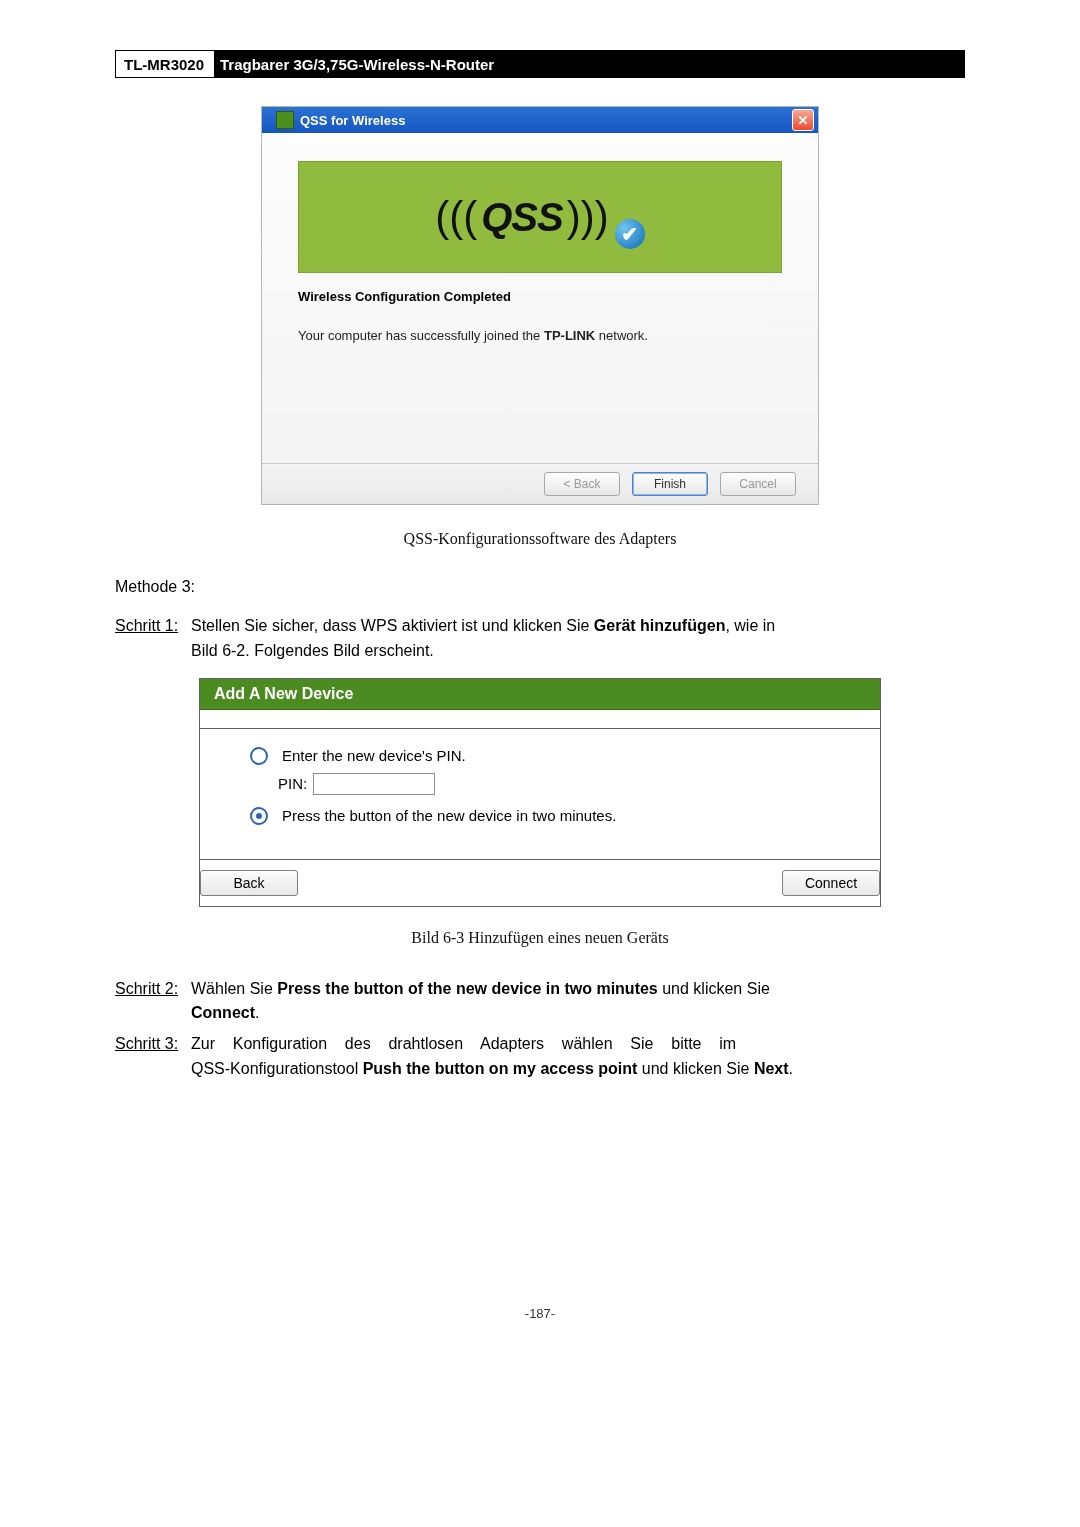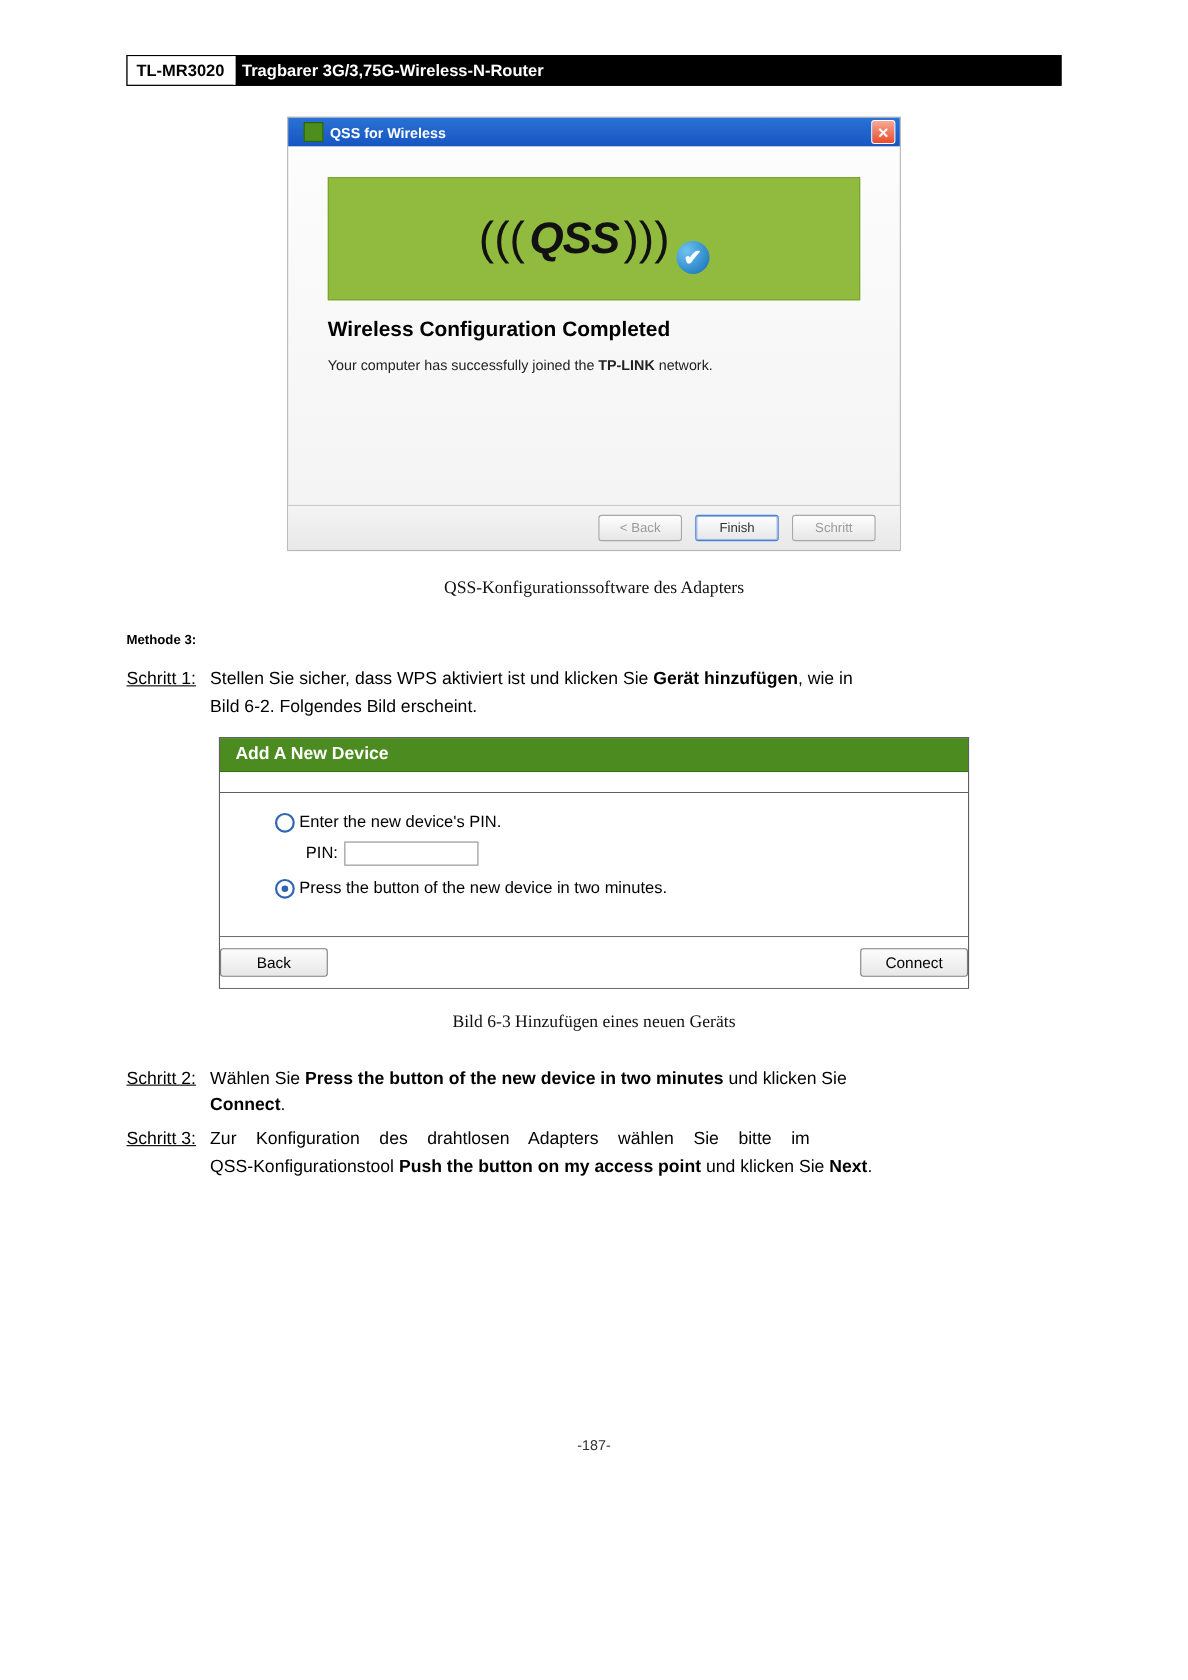--- a/index.html
+++ b/index.html
@@ -94,21 +94,21 @@
   .qss-check {
     width: 30px; height: 30px; border-radius: 50%;
     background: radial-gradient(circle at 30% 30%, #6fc3ef, #0d6cb6);
     color:#fff; display:flex; align-items:center; justify-content:center;
     font-size: 20px; font-weight:bold; margin-left:2px; margin-top:34px;
   }
   .qss-body {
     padding: 0 36px 120px 36px;
   }
   .qss-h {
-    font-weight: bold; font-size: 19px; margin-bottom: 13px;
+    font-weight: bold; font-size: 13px; margin-bottom: 24px;
   }
   .qss-p { font-size: 13px; color:#222; }
   .qss-p b { font-weight:bold; }
   .qss-footer {
     height: 40px;
     border-top: 1px solid #c9c9c9;
     background: linear-gradient(#f4f4f4, #e8e8e8);
     display:flex; align-items:center; justify-content:flex-end;
     gap: 12px; padding-right: 22px;
   }
@@ -117,21 +117,21 @@
     font-size: 12px; color:#333;
     background: linear-gradient(#fefefe,#e6e6e6);
     border: 1px solid #a8a8a8; border-radius: 3px;
     display:flex; align-items:center; justify-content:center;
   }
   .qss-btn.disabled { color:#9a9a9a; }
   .qss-btn.focus { border: 1px solid #4b84d6; box-shadow: 0 0 0 1px #8fb5ea inset; }
 
   .caption { text-align:center; font-size: 16px; color:#111; margin-bottom: 30px; font-family: Liberation Serif, serif; }
 
-  .heading { font-weight:bold; font-size: 12px; margin-bottom: 18px; }
+  .heading { font-weight:normal; font-size: 16px; margin-bottom: 18px; }
 
   .step { font-size: 16px; line-height: 1.55; text-align: justify; margin-bottom: 6px; }
   .step .indent { display:block; margin-left: 76px; }
   .step-line1 { display:flex; }
   .step-line1 > span:first-child { width:76px; flex:none;text-decoration:underline; }
   .step-line1 > span:last-child { flex:1; text-align:justify; }
 
   
   .add-panel {
     width: 680px;
@@ -151,21 +151,21 @@
     height: 18px;
     border-bottom: 1px solid #606060;
     background: #fff;
   }
   .add-body {
     padding: 18px 50px 26px 50px;
     background:#fff;
     border-bottom: 1px solid #606060;
     font-size: 15px;
   }
-  .opt { display:flex; align-items:center; gap:4px; margin-bottom:8px; }
+  .opt { display:flex; align-items:center; gap:14px; margin-bottom:8px; }
   .radio {
     width:14px; height:14px; border-radius:50%;
     border:2px solid #2f64b5; display:inline-flex;
     align-items:center; justify-content:center; background:#fff;
   }
   .radio.sel::after {
     content:""; width:6px; height:6px; border-radius:50%;
     background: #2f64b5;
   }
   .pin-row { display:flex; align-items:center; gap:6px; margin: 6px 0 12px 28px; font-size:15px;}
@@ -218,21 +218,21 @@
       </div>
     </div>
     <div class="qss-footer">
       <div class="qss-btn disabled">
           <span>&lt; Back</span>
         </div>
       <div class="qss-btn focus">
           <span>Finish</span>
         </div>
       <div class="qss-btn disabled">
-          <span>Schritt</span>
+          <span>Cancel</span>
         </div>
     </div>
   </div>
 
   <div class="caption">QSS-Konfigurationssoftware des Adapters</div>
 
   <div class="heading">Methode 3:</div>
 
   <div class="step">
     <div class="step-line1">

